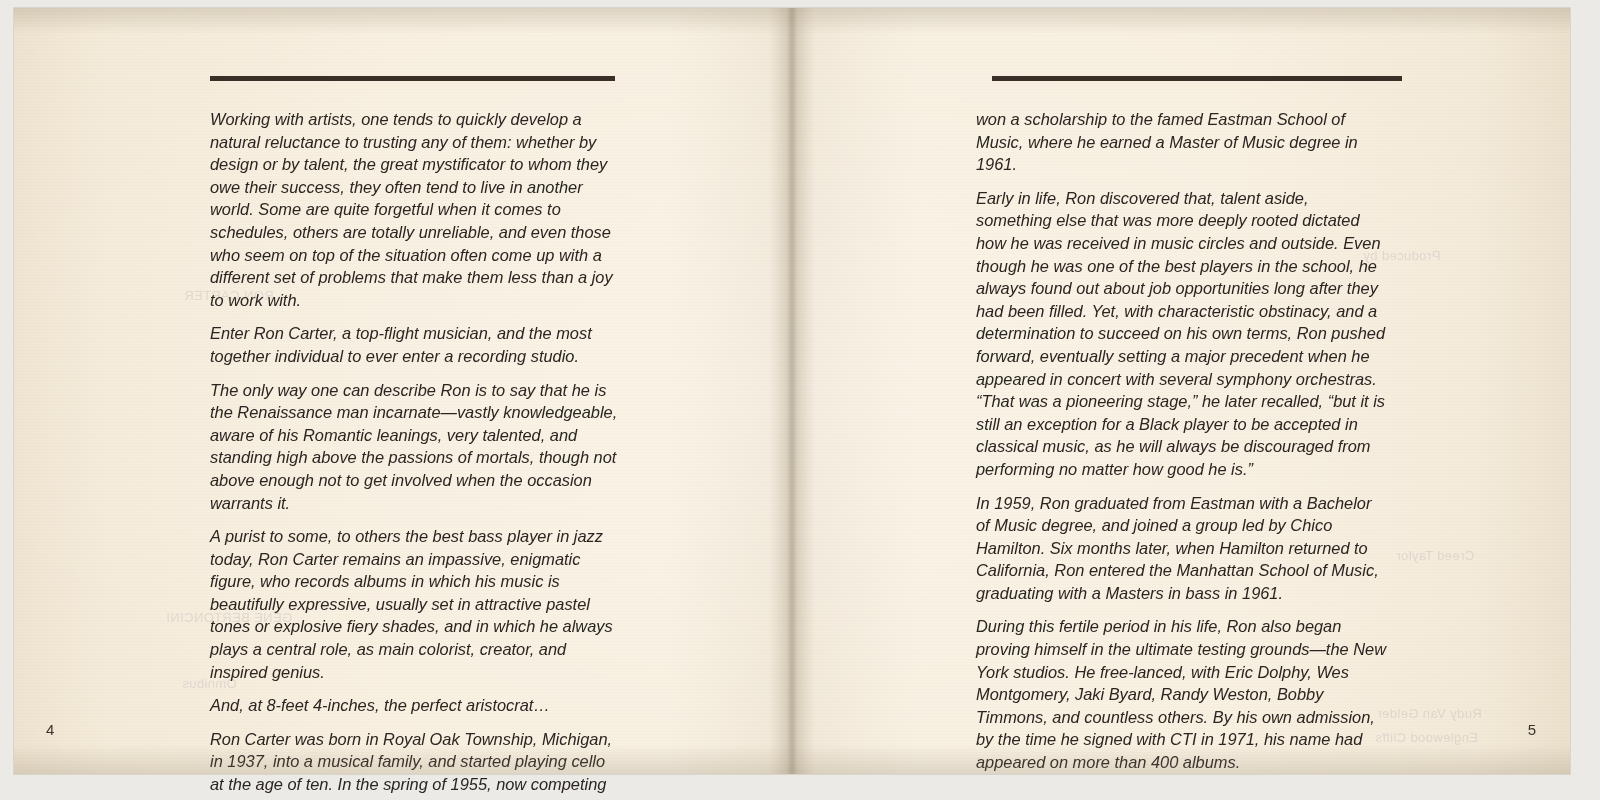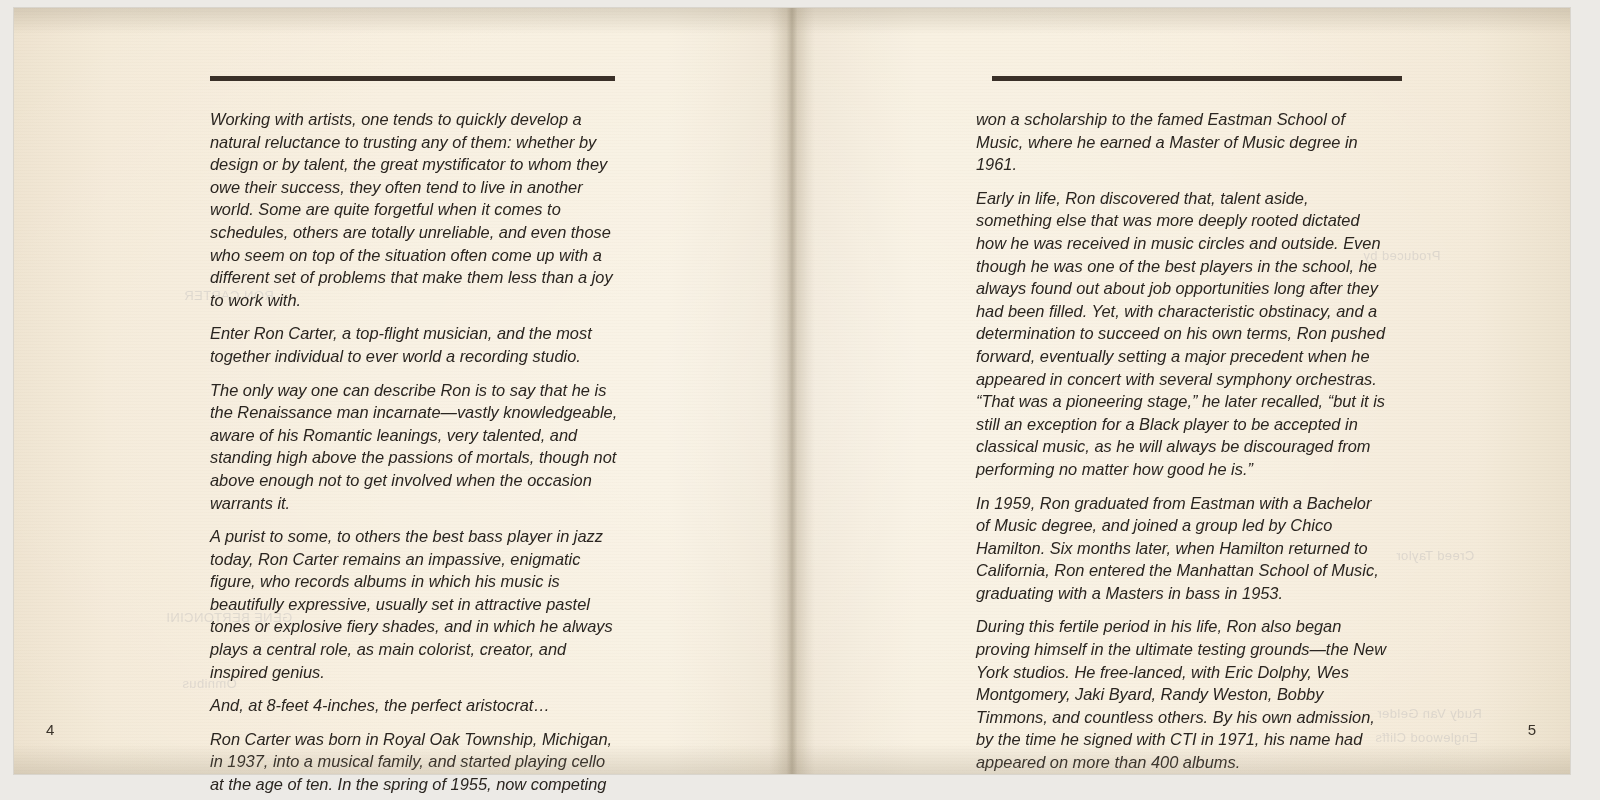--- a/index.html
+++ b/index.html
@@ -155,42 +155,42 @@
 
     <div class="page left">
       <div class="rule"></div>
 
       <div class="showthrough" style="left:170px; top:280px;">RON CARTER</div>
       <div class="showthrough" style="left:152px; top:602px;">GENE BERTONCINI</div>
       <div class="showthrough" style="left:168px; top:668px;">Omnibus</div>
 
       <div class="column">
         <p>Working with artists, one tends to quickly develop a natural reluctance to trusting any of them: whether by design or by talent, the great mystificator to whom they owe their success, they often tend to live in another world. Some are quite forgetful when it comes to schedules, others are totally unreliable, and even those who seem on top of the situation often come up with a different set of problems that make them less than a joy to work with.</p>
-        <p>Enter Ron Carter, a top-flight musician, and the most together individual to ever world a recording studio.</p>
+        <p>Enter Ron Carter, a top-flight musician, and the most together individual to ever enter a recording studio.</p>
         <p>The only way one can describe Ron is to say that he is the Renaissance man incarnate—vastly knowledgeable, aware of his Romantic leanings, very talented, and standing high above the passions of mortals, though not above enough not to get involved when the occasion warrants it.</p>
         <p>A purist to some, to others the best bass player in jazz today, Ron Carter remains an impassive, enigmatic figure, who records albums in which his music is beautifully expressive, usually set in attractive pastel tones or explosive fiery shades, and in which he always plays a central role, as main colorist, creator, and inspired genius.</p>
         <p>And, at 8-feet 4-inches, the perfect aristocrat…</p>
         <p>Ron Carter was born in Royal Oak Township, Michigan, in 1937, into a musical family, and started playing cello at the age of ten. In the spring of 1955, now competing as a bass player, he</p>
       </div>
 
       <div class="folio">4</div>
     </div>
 
     <div class="page right">
       <div class="rule"></div>
 
       <div class="showthrough" style="right:130px; top:240px;">Produced by</div>
       <div class="showthrough" style="right:96px; top:540px;">Creed Taylor</div>
       <div class="showthrough" style="right:88px; top:698px;">Rudy Van Gelder</div>
       <div class="showthrough" style="right:92px; top:722px;">Englewood Cliffs</div>
 
       <div class="column">
         <p>won a scholarship to the famed Eastman School of Music, where he earned a Master of Music degree in 1961.</p>
         <p>Early in life, Ron discovered that, talent aside, something else that was more deeply rooted dictated how he was received in music circles and outside. Even though he was one of the best players in the school, he always found out about job opportunities long after they had been filled. Yet, with characteristic obstinacy, and a determination to succeed on his own terms, Ron pushed forward, eventually setting a major precedent when he appeared in concert with several symphony orchestras. “That was a pioneering stage,” he later recalled, “but it is still an exception for a Black player to be accepted in classical music, as he will always be discouraged from performing no matter how good he is.”</p>
-        <p>In 1959, Ron graduated from Eastman with a Bachelor of Music degree, and joined a group led by Chico Hamilton. Six months later, when Hamilton returned to California, Ron entered the Manhattan School of Music, graduating with a Masters in bass in 1953.</p>
+        <p>In 1959, Ron graduated from Eastman with a Bachelor of Music degree, and joined a group led by Chico Hamilton. Six months later, when Hamilton returned to California, Ron entered the Manhattan School of Music, graduating with a Masters in bass in 1961.</p>
         <p>During this fertile period in his life, Ron also began proving himself in the ultimate testing grounds—the New York studios. He free-lanced, with Eric Dolphy, Wes Montgomery, Jaki Byard, Randy Weston, Bobby Timmons, and countless others. By his own admission, by the time he signed with CTI in 1971, his name had appeared on more than 400 albums.</p>
       </div>
 
       <div class="folio">5</div>
     </div>
 
     <div class="gutter"></div>
     <div class="grain"></div>
   </div>
 </div>

